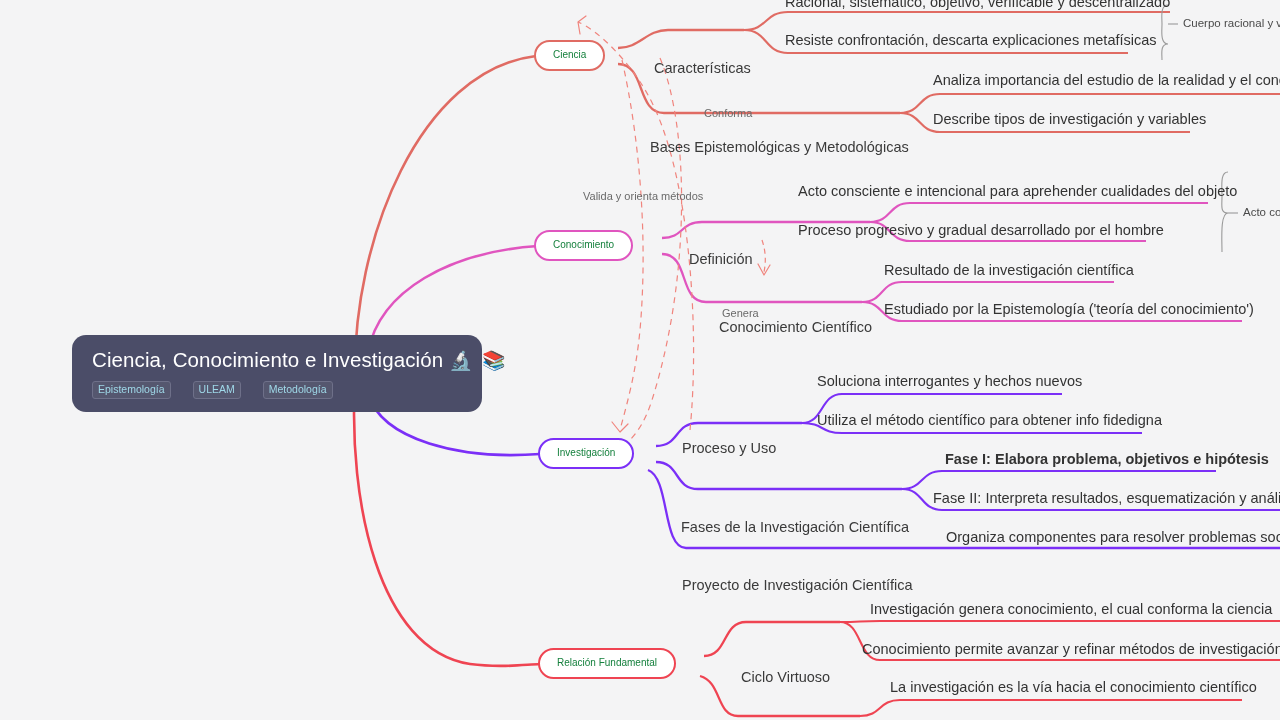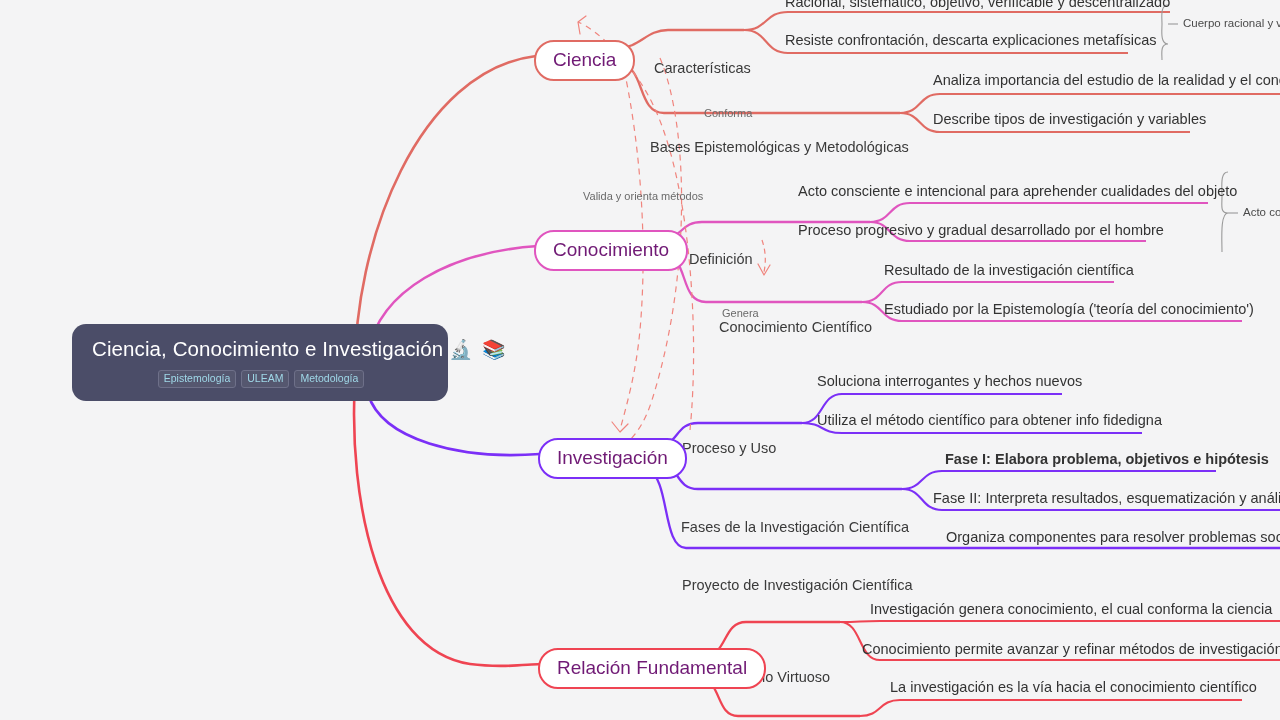--- a/index.html
+++ b/index.html
@@ -17,62 +17,61 @@
   svg#wires {
     position: absolute;
     top: 0; left: 0;
     width: 1280px; height: 720px;
     pointer-events: none;
   }
 
   
   .root-node {
     position: absolute;
-    left: 72px; top: 324px;
-    width: 376px;
+    left: 72px; top: 335px;
+    width: 410px;
     box-sizing: border-box;
     background: #4b4d68;
     border-radius: 14px;
     padding: 14px 18px 13px 20px;
     z-index: 6;
   }
   .root-title {
     color: #ffffff;
     font-size: 20.5px;
     letter-spacing: .1px;
     line-height: 1.1;
     white-space: nowrap;
   }
   .root-title .emoji { font-size: 19px; letter-spacing: 2px; }
   .root-tags {
     margin-top: 9px;
     display: flex;
-    gap: 5px;
-    justify-content: center;
+    gap: 22px;
   }
   .root-tag {
     font-size: 10.5px;
     color: #9fd8e8;
     background: #55576f;
     border: 1px solid #6e7089;
     border-radius: 3px;
     padding: 1px 5px 2px 5px;
     line-height: 1.25;
     white-space: nowrap;
   }
 
   
   .pill {
     position: absolute;
     background: #ffffff;
     border-radius: 20px;
     border: 2.4px solid #888;
     padding: 7px 17px 8px 17px;
-    font-size: 19px;
-    color: #701a75;
+    font-size: 10px;
+    color: #15803d;
     white-space: nowrap;
     z-index: 5;
     line-height: 1.15;
   }
 
   
   .lbl {
     position: absolute;
     font-size: 14.5px;
     color: #3c3c3c;

